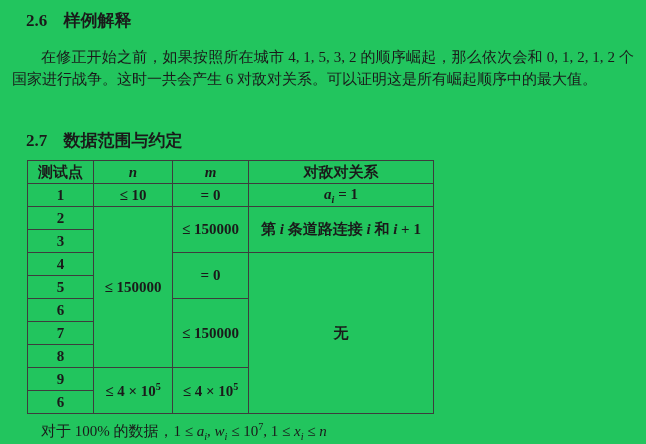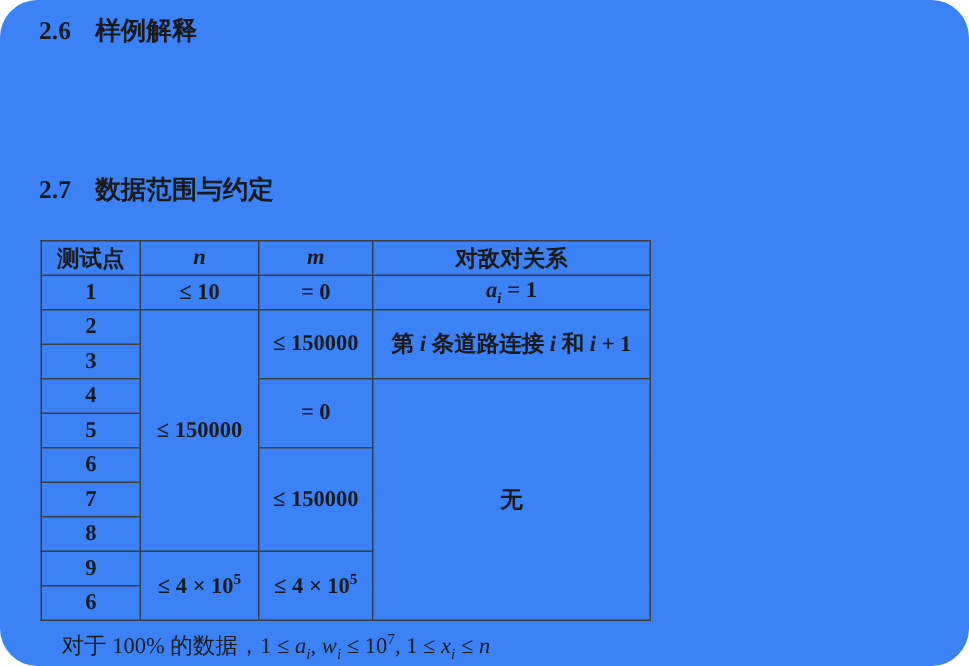--- a/index.html
+++ b/index.html
@@ -4,41 +4,40 @@
 <style>
   html, body {
     margin: 0;
     padding: 0;
     background: #ffffff;
   }
   .page {
     position: relative;
     width: 646px;
     height: 444px;
-    background: #3b82f6;
+    background: #22c55e;
     color: #1a1a1a;
     font-family: "Liberation Serif", "DejaVu Serif", serif;
     overflow: hidden;
-    border-radius: 25px;
   }
   .section-heading {
     position: absolute;
     margin: 0;
     font-size: 17px;
     font-weight: bold;
     white-space: nowrap;
     color: #1a1a1a;
   }
   .section-heading .sec-num {
     display: inline-block;
     margin-right: 12px;
     font-family: "Liberation Serif", "DejaVu Serif", serif;
   }
   .h-26 { left: 26px; top: 9px; }
-  .h-27 { left: 26px; top: 115px; }
+  .h-27 { left: 26px; top: 129px; }
   .body-para {
     position: absolute;
     left: 12px;
     top: 46px;
     width: 622px;
     margin: 0;
     font-size: 15px;
     line-height: 22px;
     text-align: justify;
     text-indent: 29px;
@@ -85,20 +84,21 @@
 </head>
 <body>
 
 <div class="page">
 
   <h2 class="section-heading h-26">
     <span class="sec-num">2.6</span>
     <span class="sec-title">样例解释</span>
   </h2>
 
+  <p class="body-para">在修正开始之前，如果按照所在城市 4, 1, 5, 3, 2 的顺序崛起，那么依次会和 0, 1, 2, 1, 2 个国家进行战争。这时一共会产生 6 对敌对关系。可以证明这是所有崛起顺序中的最大值。</p>
 
   <h2 class="section-heading h-27">
     <span class="sec-num">2.7</span>
     <span class="sec-title">数据范围与约定</span>
   </h2>
 
   <table class="constraints-table">
     <colgroup>
       <col style="width:66px">
       <col style="width:79px">

